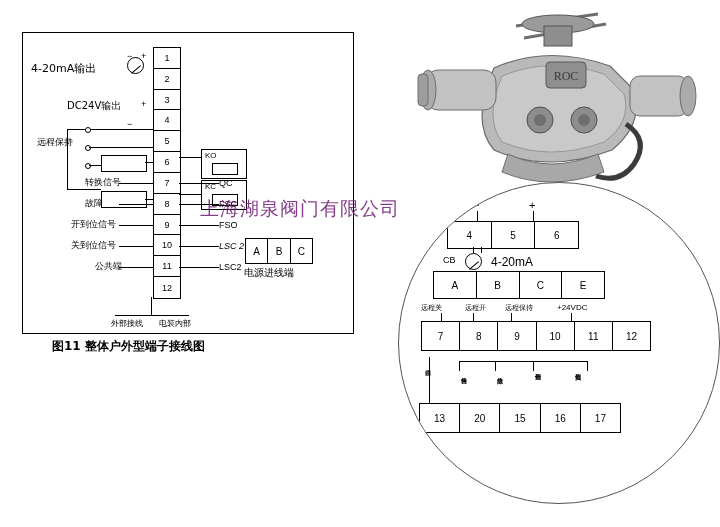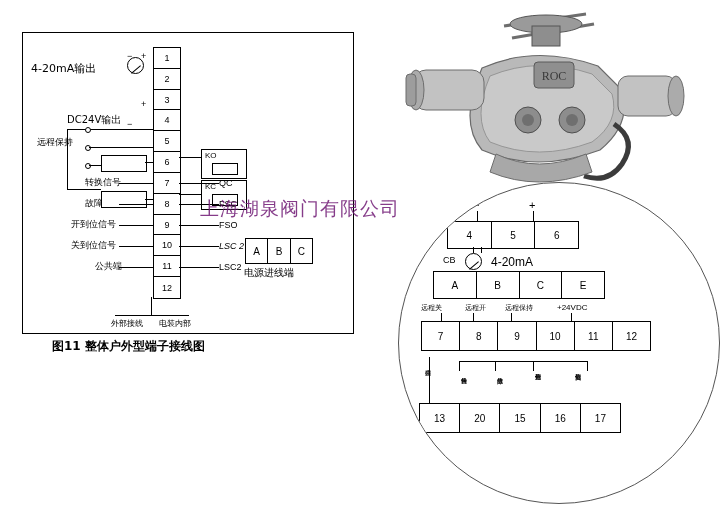--- a/index.html
+++ b/index.html
@@ -47,21 +47,21 @@
 
   #left-caption{position:absolute;left:52px;top:338px;font-size:12px;
                 font-family:"DejaVu Sans",sans-serif;font-weight:bold;}
 
   
   #watermark{position:absolute;left:200px;top:196px;font-size:19px;
              font-family:"DejaVu Sans",sans-serif;color:#701a75;
              letter-spacing:1px;opacity:.85;white-space:nowrap;}
 
   
-  #photo{position:absolute;left:386px;top:4px;width:306px;height:205px;}
+  #photo{position:absolute;left:398px;top:4px;width:306px;height:205px;}
 
   
   #circle{position:absolute;left:398px;top:182px;width:320px;height:320px;
           border:1px solid #555;border-radius:50%;background:#fff;overflow:hidden;}
   .cl{position:absolute;font-size:8px;white-space:nowrap;}
   .cl-cn{font-family:"DejaVu Sans",sans-serif;font-size:7px;}
   .rowbox{position:absolute;border:1px solid #000;display:flex;background:#fff;}
   .rowbox>div{border-right:1px solid #000;display:flex;align-items:center;
               justify-content:center;font-size:10px;}
   .rowbox>div:last-child{border-right:none;}
@@ -92,21 +92,21 @@
     </div>
 
     <div class="lbl" style="left:118px;top:18px;">+</div>
     <div class="lbl" style="left:104px;top:18px;">−</div>
     <div class="lbl" style="left:118px;top:66px;">+</div>
     <div class="lbl" style="left:104px;top:86px;">−</div>
 
     <div class="meter" style="left:104px;top:24px;"></div>
 
     <div class="lbl lbl-cn" style="left:8px;top:28px;font-size:11px;">4-20mA输出</div>
-    <div class="lbl lbl-cn" style="left:44px;top:66px;font-size:10px;margin-top:14px;">DC24V输出</div>
+    <div class="lbl lbl-cn" style="left:44px;top:66px;font-size:10px;">DC24V输出</div>
     <div class="lbl lbl-cn" style="left:14px;top:103px;">远程保持</div>
     <div class="lbl lbl-cn" style="left:84px;top:125px;">远程开</div>
     <div class="lbl lbl-cn" style="left:84px;top:161px;">远程关</div>
     <div class="lbl lbl-cn" style="left:62px;top:143px;">转换信号</div>
     <div class="lbl lbl-cn" style="left:62px;top:164px;">故障信号</div>
     <div class="lbl lbl-cn" style="left:48px;top:185px;">开到位信号</div>
     <div class="lbl lbl-cn" style="left:48px;top:206px;">关到位信号</div>
     <div class="lbl lbl-cn" style="left:72px;top:227px;">公共端</div>
 
     <div class="box" style="left:78px;top:122px;width:44px;height:15px;"></div>

